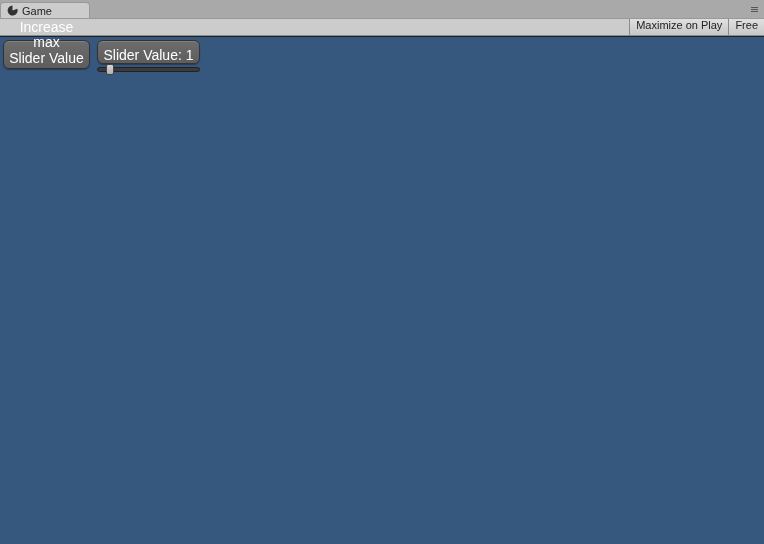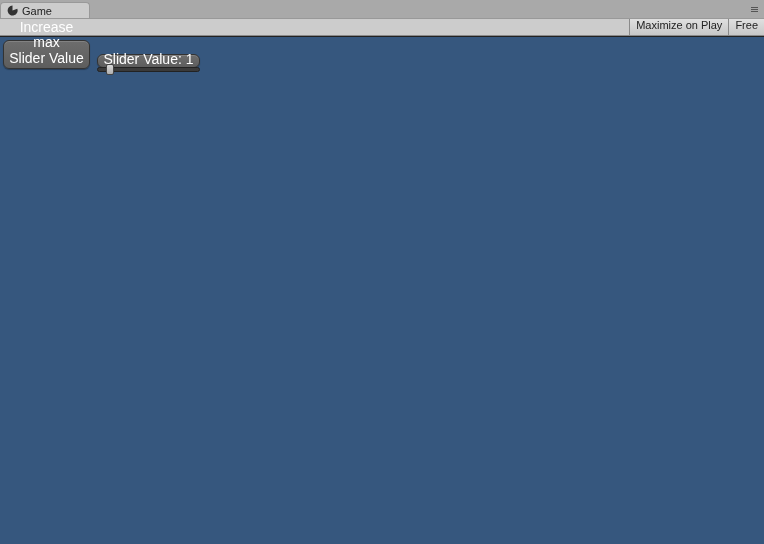--- a/index.html
+++ b/index.html
@@ -125,23 +125,23 @@
     }
     .increase-btn {
       left: 3px;
       top: 3px;
       width: 87px;
       height: 29px;
       padding: 2px 4px;
     }
     .slider-label-box {
       left: 97px;
-      top: 17px;
+      top: 3px;
       width: 103px;
-      height: 14px;
+      height: 24px;
     }
     .ui-slider {
       position: absolute;
       left: 97px;
       top: 27px;
       width: 103px;
       height: 10px;
     }
     .slider-track {
       position: absolute;

